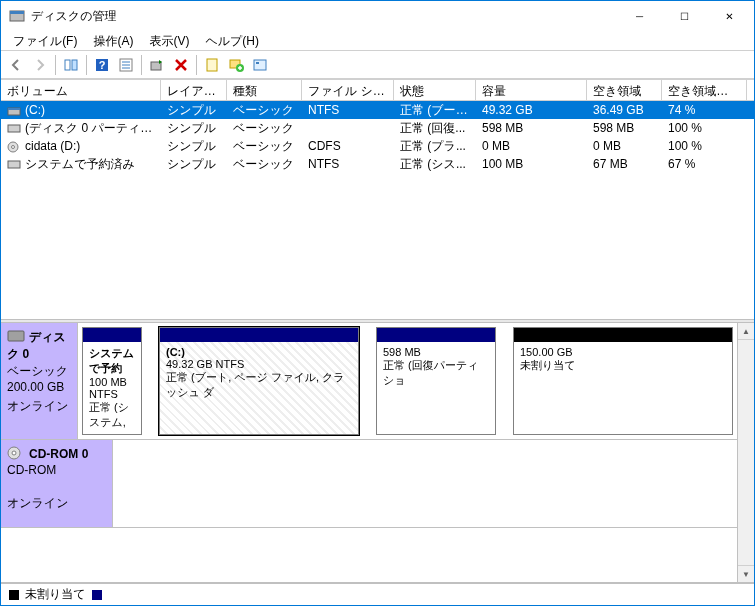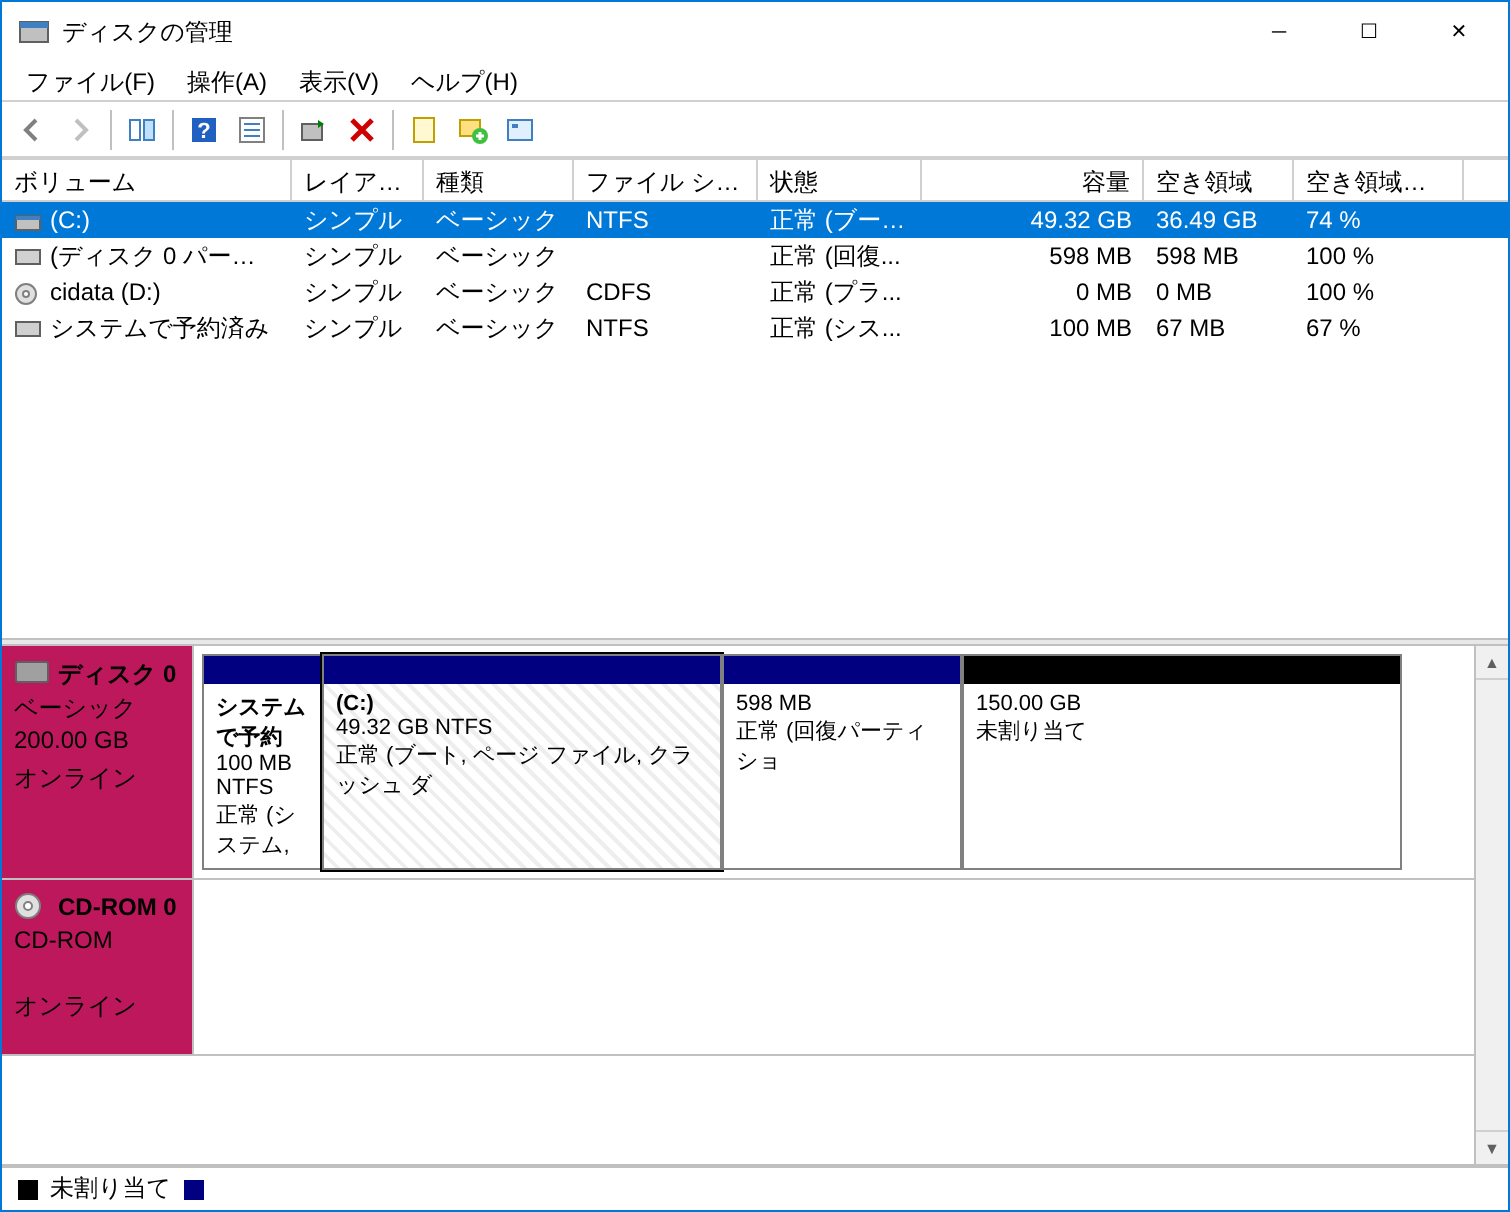--- a/index.html
+++ b/index.html
@@ -18,35 +18,35 @@
 .list-header .col { border-right: 1px solid #d0d0d0; padding: 3px 6px; overflow: hidden; white-space: nowrap; text-overflow: ellipsis; }
 .volume-list { height: 218px; overflow: auto; background: #fff; }
 .row { height: 18px; display: flex; align-items: center; }
 .row .cell { padding: 1px 6px; overflow: hidden; white-space: nowrap; text-overflow: ellipsis; }
 .row.selected { background: #0078d7; color: #fff; }
 .vol-icon { width: 14px; height: 12px; display: inline-block; margin-right: 4px; vertical-align: middle; }
 .splitter { height: 4px; background: #e8e8e8; border-top: 1px solid #c0c0c0; border-bottom: 1px solid #c0c0c0; cursor: row-resize; }
 .disk-area { flex: 1; display: flex; overflow: hidden; border-bottom: 1px solid #c0c0c0; }
 .disk-rows { flex: 1; overflow: auto; }
 .disk-row { display: flex; border-bottom: 1px solid #c0c0c0; min-height: 88px; }
-.disk-label { width: 96px; border-right: 1px solid #c0c0c0; padding: 6px; background: #be185d; }
-.disk-parts { flex: 1; display: flex; padding: 4px; gap: 0; }
+.disk-label { width: 112px; border-right: 1px solid #c0c0c0; padding: 6px; background: #c4b5fd; }
+.disk-parts { flex: 1; display: flex; padding: 4px; gap: 17px; }
 .part { border: 1px solid #808080; display: flex; flex-direction: column; min-width: 0; }
 .part .bar { height: 14px; background: #000080; }
 .part .bar.un { background: #000; }
 .part.selected .body { background: repeating-linear-gradient(45deg,#fff,#fff 4px,#eee 4px,#eee 6px); }
 .part.selected { outline: 1px solid #000; }
 .part .body { flex: 1; padding: 4px 6px; font-size: 11px; overflow: hidden; }
 .part .body b { font-weight: bold; }
 .scroll-stub { width: 17px; background: #f0f0f0; border-left: 1px solid #c0c0c0; display: flex; flex-direction: column; }
 .scroll-stub .arrow { height: 17px; display: flex; align-items: center; justify-content: center; font-size: 8px; color: #606060; background: #f0f0f0; border-bottom: 1px solid #d0d0d0; }
 .scroll-stub .arrow:last-child { border-bottom: none; border-top: 1px solid #d0d0d0; }
 .legend { height: 22px; display: flex; align-items: center; padding: 0 8px; border-top: 1px solid #c0c0c0; gap: 6px; }
 .legend .sw { width: 10px; height: 10px; display: inline-block; }
-.col0 { width: 145px; } .col1 { width: 66px; } .col2 { width: 75px; } .col3 { width: 92px; } .col4 { width: 82px; } .col5 { width: 111px; text-align: right; } .col6 { width: 75px; } .col7 { width: 85px; }
+.col0 { width: 160px; } .col1 { width: 66px; } .col2 { width: 75px; } .col3 { width: 92px; } .col4 { width: 82px; } .col5 { width: 111px; } .col6 { width: 75px; } .col7 { width: 85px; }
 </style>
 </head>
 <body>
 
 <div class="titlebar">
   <span class="app-icon">
     <svg viewBox="0 0 16 16">
         <rect x="1" y="3" width="14" height="10" fill="#c0c0c0" stroke="#606060"></rect>
         <rect x="1" y="3" width="14" height="3" fill="#4080c0"></rect>
       </svg>

